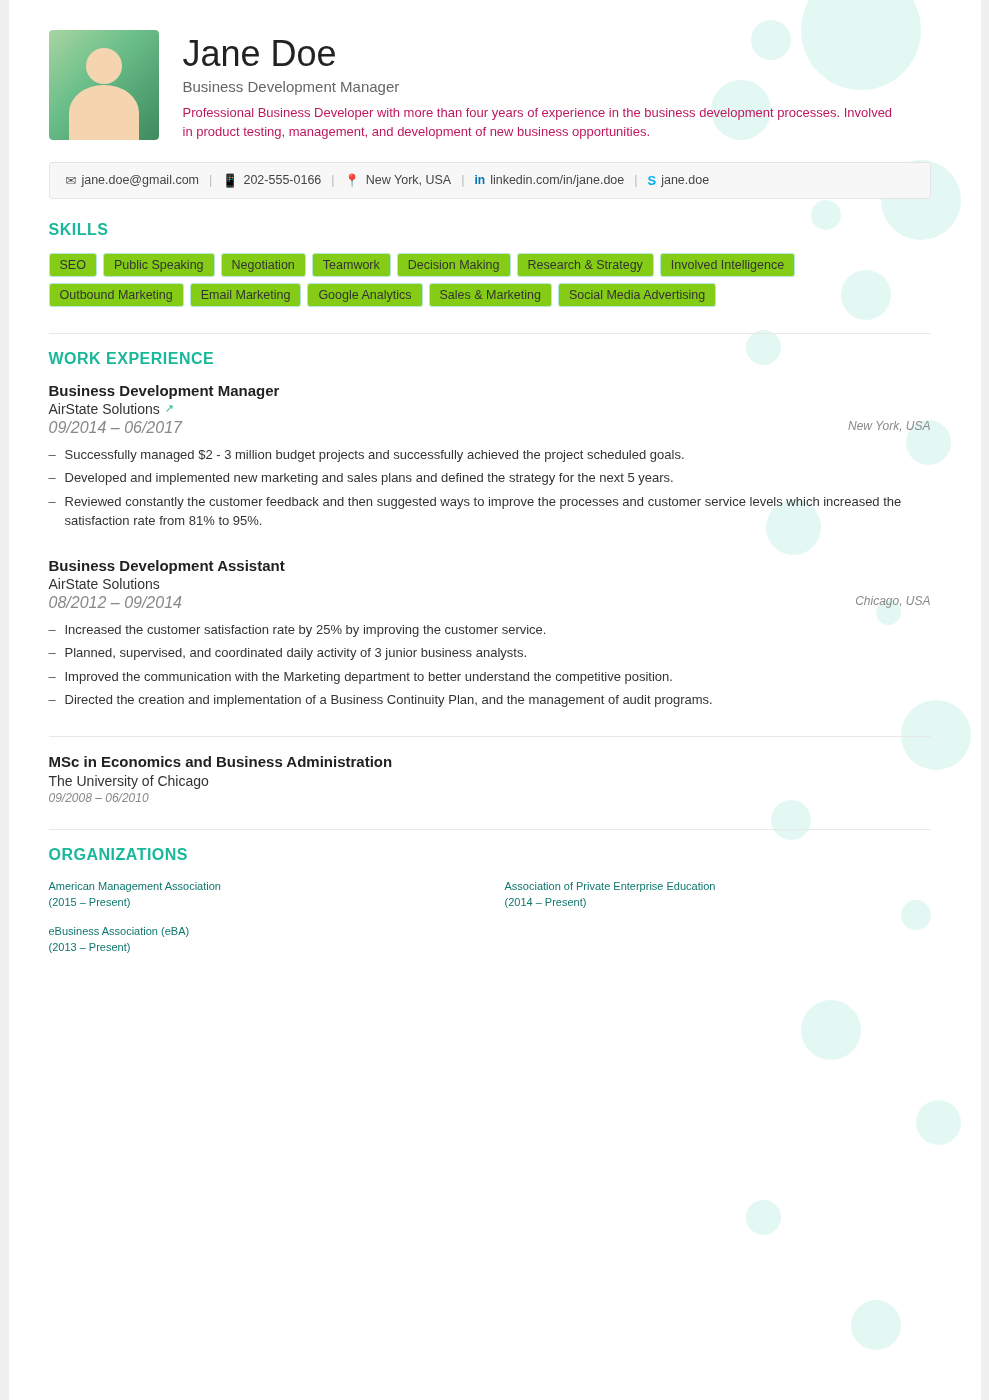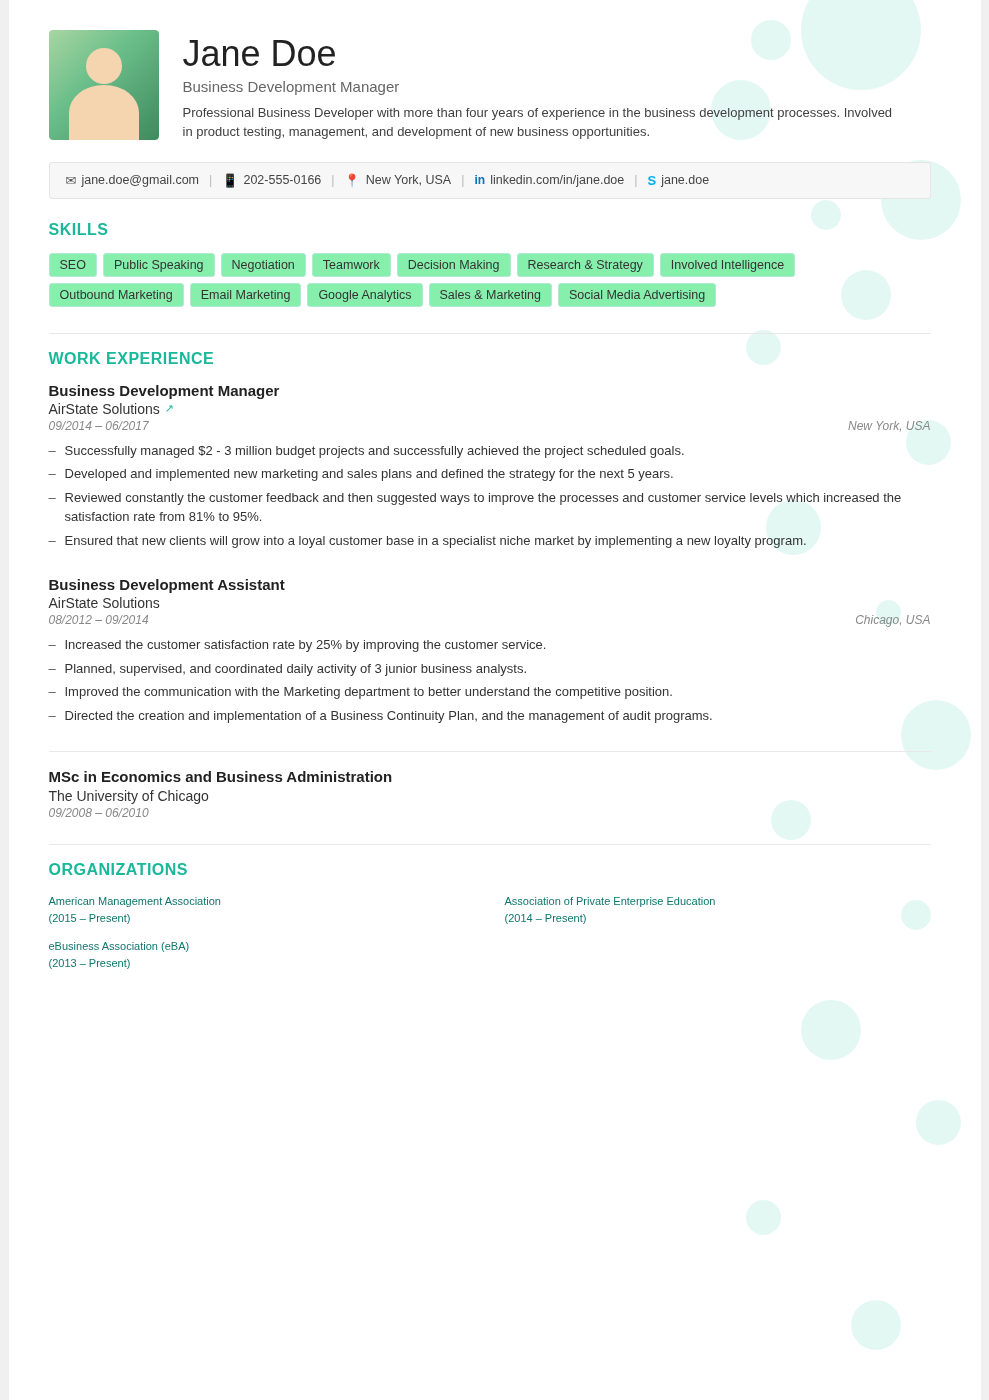--- a/index.html
+++ b/index.html
@@ -94,21 +94,21 @@
       line-height: 1.1;
       margin-bottom: 4px;
     }
     .header-title {
       font-size: 15px;
       color: #666;
       margin-bottom: 8px;
     }
     .header-summary {
       font-size: 13px;
-      color: #404040;
+      color: #be185d;
       line-height: 1.5;
       max-width: 720px;
     }
 
     
     .contact-bar {
       display: flex;
       align-items: center;
       gap: 6px;
       background: #f7f7f7;
@@ -146,21 +146,21 @@
     }
 
     
     .skills-section { margin-bottom: 26px; }
     .skills-tags {
       display: flex;
       flex-wrap: wrap;
       gap: 6px;
     }
     .skill-tag {
-      background: #86efac;
+      background: #84cc16;
       border: 1px solid #b2e8d8;
       color: #333;
       font-size: 12.5px;
       padding: 4px 10px;
       border-radius: 3px;
       white-space: nowrap;
     }
 
     
     .work-section { margin-bottom: 22px; }
@@ -182,21 +182,21 @@
     .external-link-icon {
       font-size: 11px;
       color: #1ab89a;
     }
     .job-meta {
       display: flex;
       justify-content: space-between;
       margin-bottom: 8px;
     }
     .job-dates {
-      font-size: 12px;
+      font-size: 16px;
       color: #888;
       font-style: italic;
     }
     .job-location {
       font-size: 12px;
       color: #888;
       font-style: italic;
     }
     .job-bullets { list-style: none; padding: 0; }
     .job-bullets li {
@@ -347,21 +347,20 @@
       <div class="job-title">Business Development Manager</div>
       <div class="job-company">AirState Solutions <span class="external-link-icon">↗</span></div>
       <div class="job-meta">
         <span class="job-dates">09/2014 – 06/2017</span>
         <span class="job-location">New York, USA</span>
       </div>
       <ul class="job-bullets">
         <li>Successfully managed $2 - 3 million budget projects and successfully achieved the project scheduled goals.</li>
               <li>Developed and implemented new marketing and sales plans and defined the strategy for the next 5 years.</li>
               <li>Reviewed constantly the customer feedback and then suggested ways to improve the processes and customer service levels which increased the satisfaction rate from 81% to 95%.</li>
-              <li>Ensured that new clients will grow into a loyal customer base in a specialist niche market by implementing a new loyalty program.</li>
       </ul>
     </div>
           <div class="job">
       <div class="job-title">Business Development Assistant</div>
       <div class="job-company">AirState Solutions</div>
       <div class="job-meta">
         <span class="job-dates">08/2012 – 09/2014</span>
         <span class="job-location">Chicago, USA</span>
       </div>
       <ul class="job-bullets">

